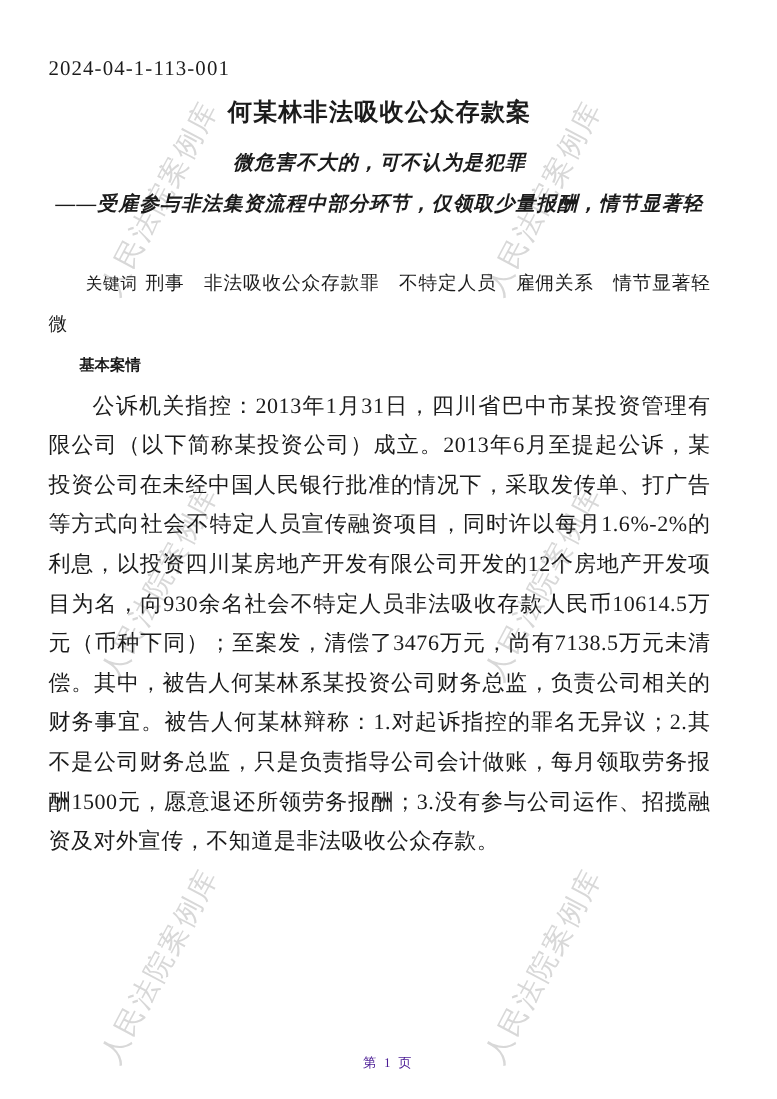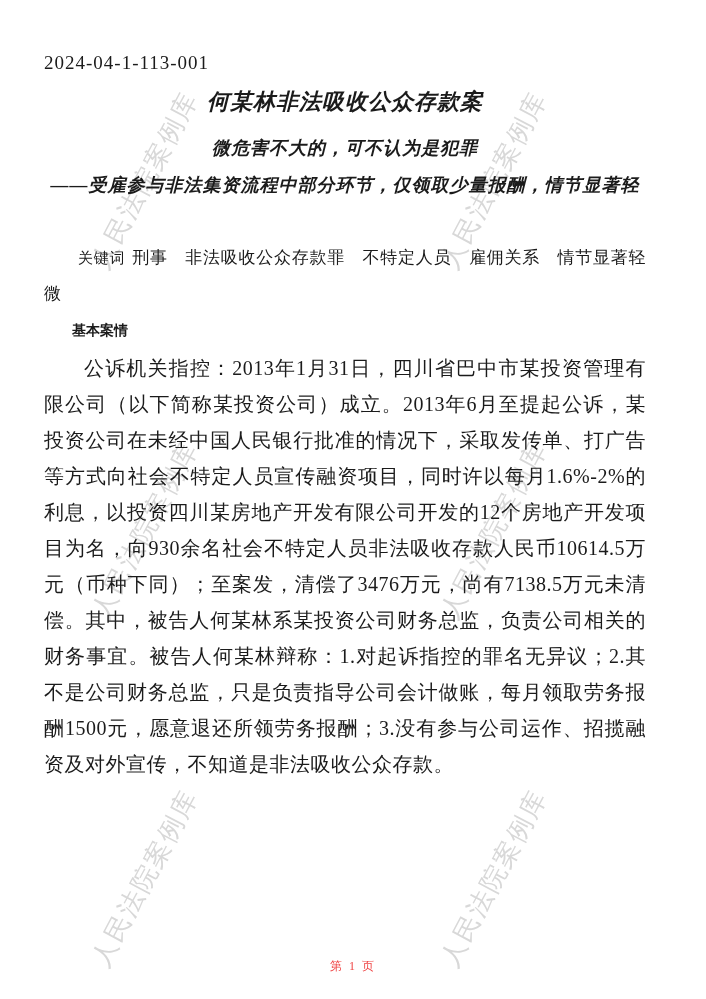--- a/index.html
+++ b/index.html
@@ -46,21 +46,20 @@
   .doc-number {
     font-size: 19px;
     letter-spacing: 1px;
   }
   .case-title {
     margin-top: 13px;
     text-align: center;
     font-size: 22px;
     font-weight: bold;
     letter-spacing: 1px;
-    font-style: italic;
   }
   .subtitle {
     margin-top: 13px;
     text-align: center;
     font-size: 18px;
     line-height: 37px;
     font-style: italic;
     font-weight: 600;
     letter-spacing: 1px;
   }
@@ -95,21 +94,21 @@
     letter-spacing: 0.5px;
   }
   .footer {
     position: absolute;
     left: 0;
     right: 0;
     bottom: 24px;
     text-align: center;
     font-size: 12px;
     letter-spacing: 2px;
-    color: #ef4444;
+    color: #4c1d95;
   }
 </style>
 </head>
 <body>
 
 <div class="page">
 
   <div class="wm-layer">
     <div class="wm p1" style="color: rgb(216, 216, 216);">人民法院案例库</div>
     <div class="wm p2" style="color: rgb(216, 216, 216);">人民法院案例库</div>

